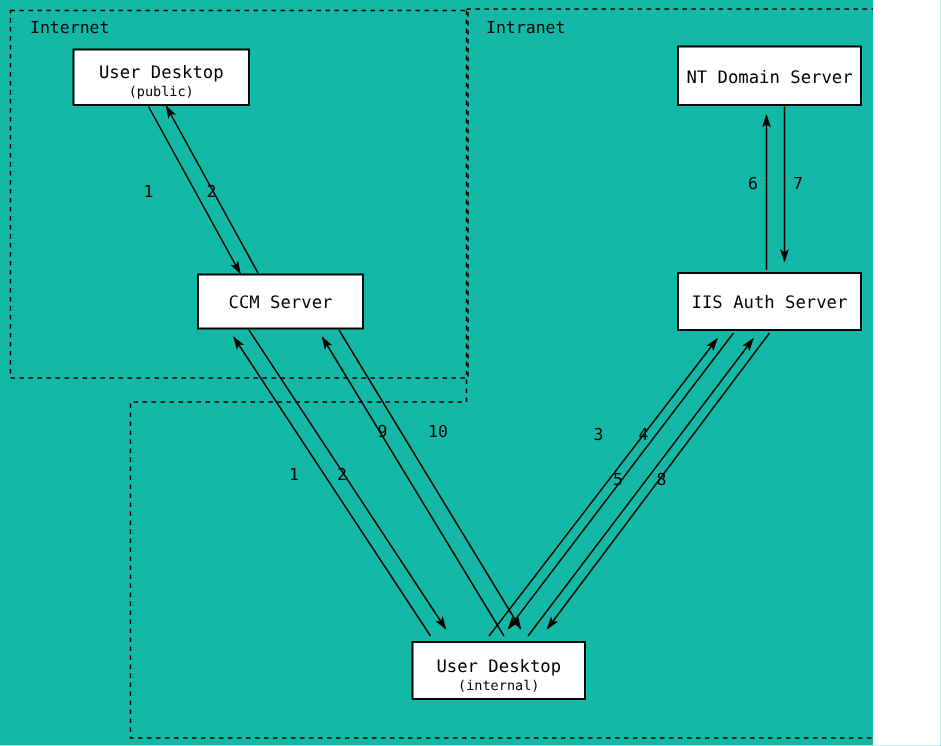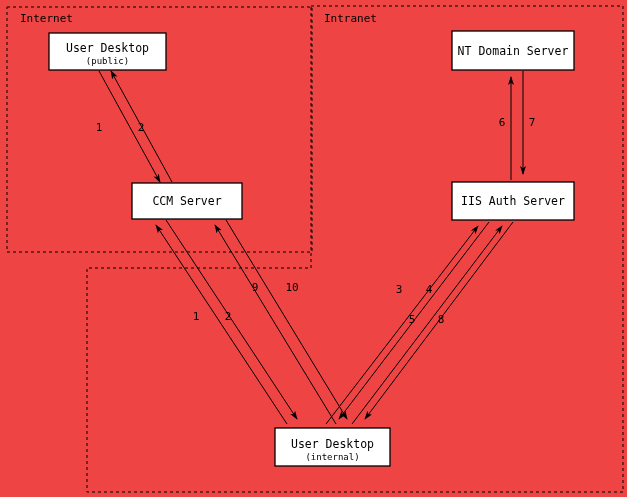--- a/index.html
+++ b/index.html
@@ -2,23 +2,23 @@
 <html><head>
 <meta charset="utf-8">
 <style>
   html, body {
     margin: 0;
     padding: 0;
     background: #ffffff;
   }
   #diagram-root {
     position: relative;
-    width: 627px;
+    width: 582px;
     height: 497px;
-    background: #ef4444;
+    background: #14b8a6;
     font-family: "DejaVu Sans Mono", monospace;
     overflow: hidden;
   }
   svg#diagram-svg {
     display: block;
     width: 627px;
     height: 497px;
   }
   .zone-rect {
     fill: none;

